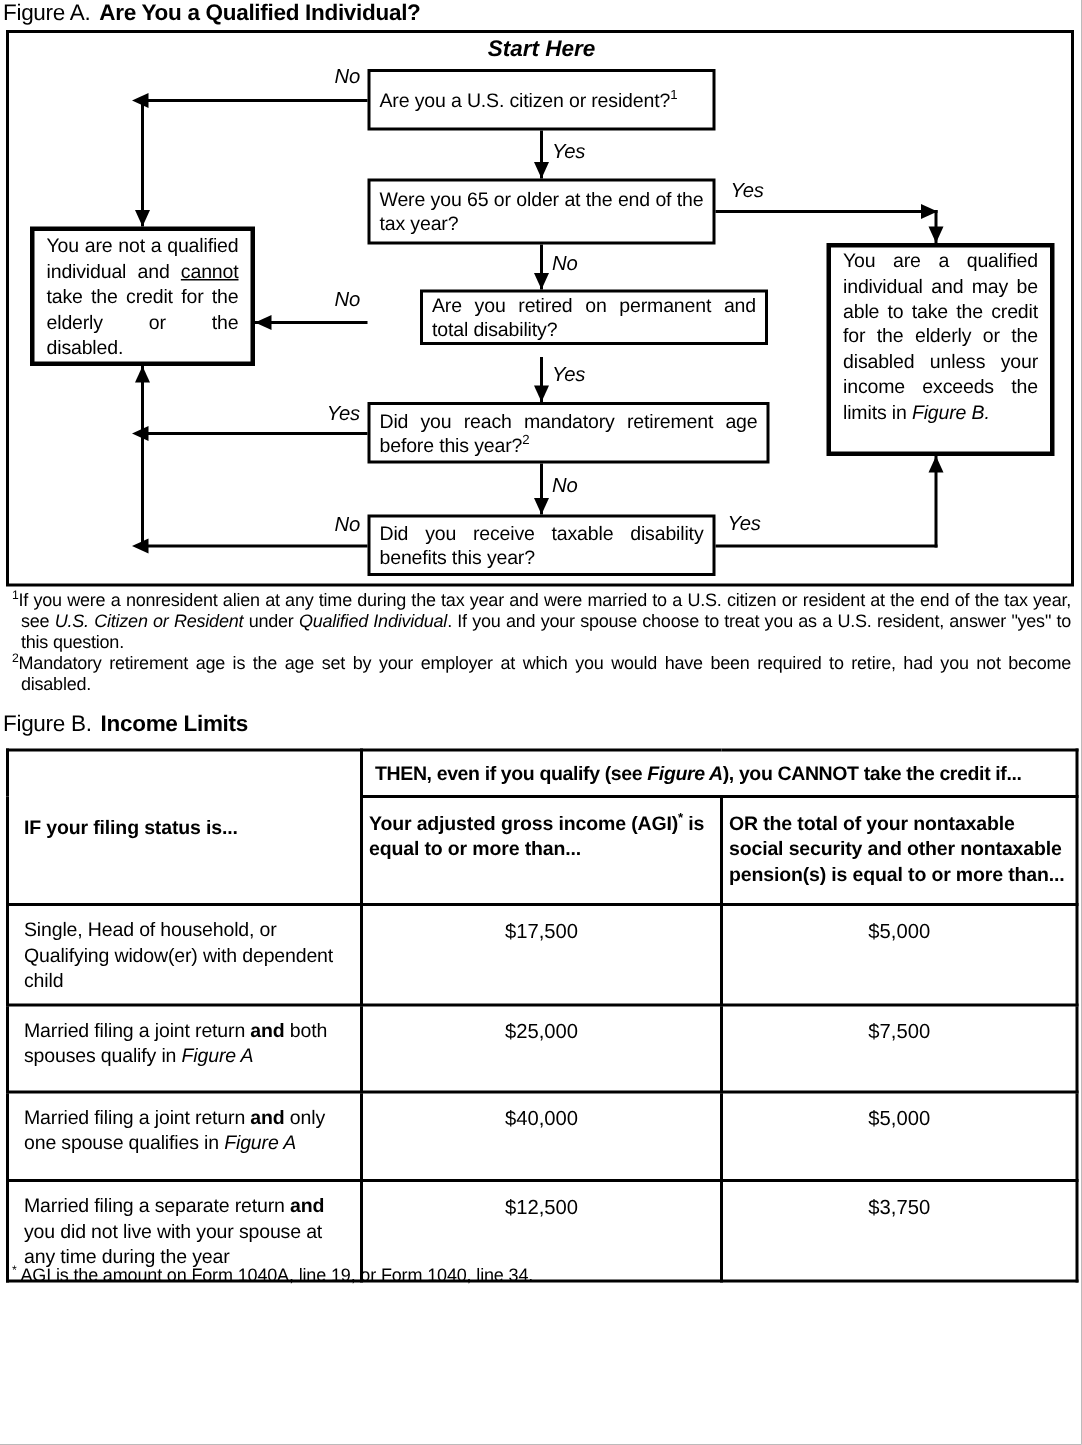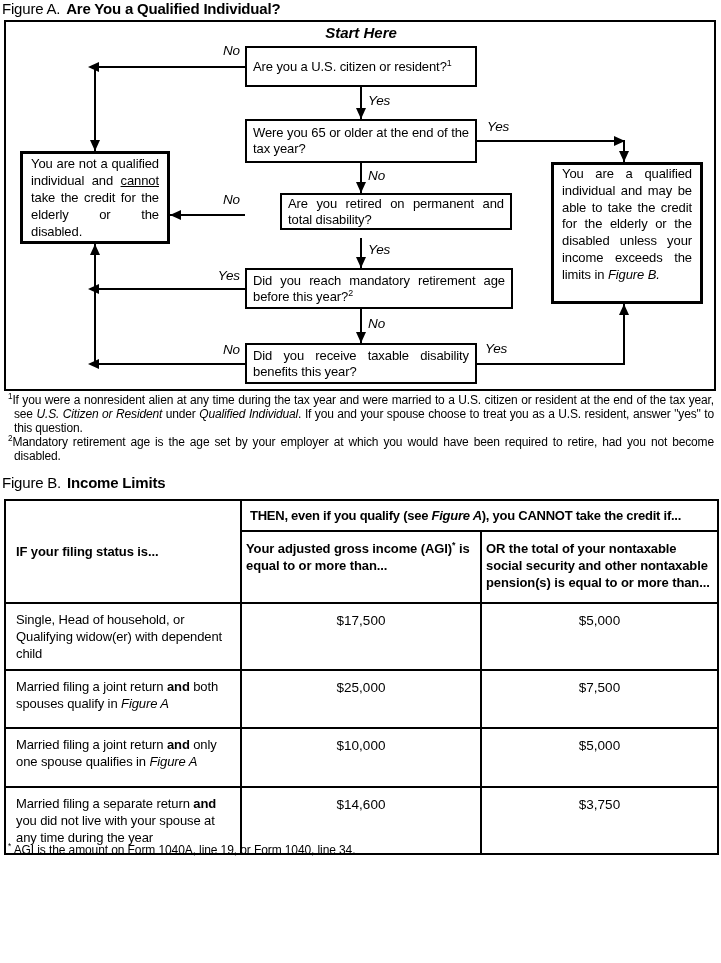--- a/index.html
+++ b/index.html
@@ -159,26 +159,26 @@
         <td class="td-amt">$17,500</td>
         <td class="td-amt">$5,000</td>
       </tr>
       <tr style="height:58px">
         <td class="td-status"><span>Married filing a joint return </span><span class="b">and</span><span> both spouses qualify in </span><span class="i">Figure A</span></td>
         <td class="td-amt">$25,000</td>
         <td class="td-amt">$7,500</td>
       </tr>
       <tr style="height:59px">
         <td class="td-status"><span>Married filing a joint return </span><span class="b">and</span><span> only one spouse qualifies in </span><span class="i">Figure A</span></td>
-        <td class="td-amt">$10,000</td>
+        <td class="td-amt">$40,000</td>
         <td class="td-amt">$5,000</td>
       </tr>
       <tr style="height:59px">
         <td class="td-status"><span>Married filing a separate return </span><span class="b">and</span><span> you did not live with your spouse at any time during the year</span></td>
-        <td class="td-amt">$14,600</td>
+        <td class="td-amt">$12,500</td>
         <td class="td-amt">$3,750</td>
       </tr>
     </tbody>
   </table>
 
   <div class="agi-footnote"><sup>*</sup><span> AGI is the amount on Form 1040A, line 19, or Form 1040, line 34.</span></div>
 
 </div>
 
 </body></html>

